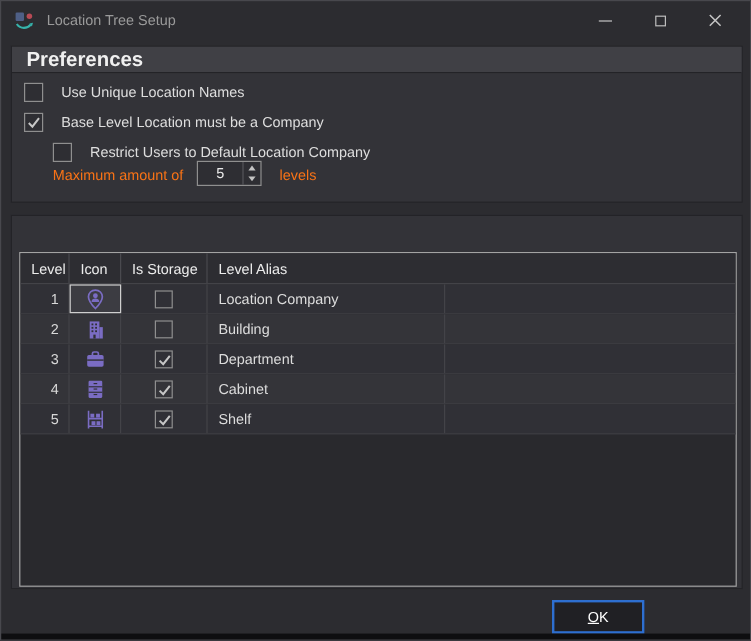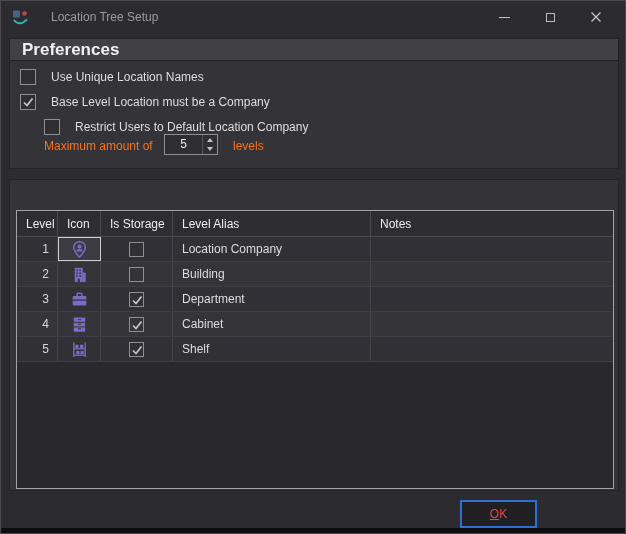--- a/index.html
+++ b/index.html
@@ -8,21 +8,21 @@
   }
   *{box-sizing:border-box;margin:0;padding:0;}
   html,body{background:#1a1a1c;}
   body{font-family:"Liberation Sans",sans-serif;}
   .window{
     position:relative;width:626px;height:534px;
     background:#2c2c30;border:1px solid #48484d;overflow:hidden;
     color:#dcdcdc;font-size:12px;
   }
   
-  .titlebar{position:absolute;top:0;left:0;right:0;height:32px;display:flex;align-items:center;gap:12px;}
+  .titlebar{position:absolute;top:0;left:0;right:0;height:32px;display:flex;align-items:center;}
   .app-icon{margin-left:11px;width:17px;height:17px;flex:0 0 auto;}
   .title-text{margin-left:10px;color:#9a9a9a;font-size:12px;}
   .win-controls{margin-left:auto;display:flex;align-items:center;height:100%;padding-right:6px;}
   .win-btn{width:46px;height:30px;display:flex;align-items:center;justify-content:center;cursor:default;}
   .glyph-min{width:11px;height:1px;background:#c4c4c4;}
   .glyph-max{width:9px;height:9px;border:1px solid #bdbdbd;}
   
   .panel{position:absolute;left:8px;width:610px;background:#333338;border:1px solid #232327;}
   .panel-header{height:22px;line-height:22px;background:#404045;border-bottom:1px solid #232327;
     padding-left:12px;font-weight:bold;color:#f0f0f0;font-size:17px;}
@@ -60,21 +60,21 @@
   .c-icon{justify-content:center;}
   .c-icon.sel{border:1px solid #cfcfcf;background:#3c3c42;}
   .c-storage{justify-content:center;}
   .c-storage .checkbox{width:15px;height:15px;background:transparent;}
   .c-alias{padding-left:9px;color:#dcdcdc;}
   .row-icon{width:19px;height:19px;}
   .ico-fill{fill:var(--icon-purple);}
   .ico-stroke{stroke:var(--icon-purple);fill:none;}
   
   .btn{position:absolute;top:499px;height:28px;display:flex;align-items:center;justify-content:center;
-    color:#ef4444;font-size:12px;cursor:default;}
+    color:#ffffff;font-size:12px;cursor:default;}
   .btn-ok{left:459px;width:77px;background:#202024;border:2px solid var(--accent-blue);}
   .btn-cancel{left:542px;width:74px;background:#27272b;border:1px solid #9a9a9a;}
   .accel{text-decoration:underline;}
   .bottom-strip{position:absolute;left:0;right:0;bottom:0;height:5px;background:#0e0e10;}
 </style>
 </head>
 <body>
 
 <div class="window">
 
@@ -143,21 +143,20 @@
   </div>
 
   <div class="panel panel-levels">
 
     <div class="table">
       <div class="thead cols">
         <div class="th">Level</div>
         <div class="th">Icon</div>
         <div class="th">Is Storage</div>
         <div class="th">Level Alias</div>
-        <div class="th">Notes</div>
       </div>
 
       <div class="trow cols">
         <div class="td c-level">1</div>
         <div class="td c-icon sel">
           <svg class="row-icon" viewBox="0 0 20 20">
             <path class="ico-stroke" d="M10 1.8 C6.5 1.8 3.9 4.4 3.9 7.7 C3.9 11.9 10 18 10 18 S16.1 11.9 16.1 7.7 C16.1 4.4 13.5 1.8 10 1.8 Z" stroke-width="1.5"></path>
             <circle class="ico-fill" cx="10" cy="6.8" r="2.1"></circle>
             <path class="ico-fill" d="M6.6 12.2 C6.6 10.2 8.1 9.3 10 9.3 C11.9 9.3 13.4 10.2 13.4 12.2 Z"></path>
           </svg>

